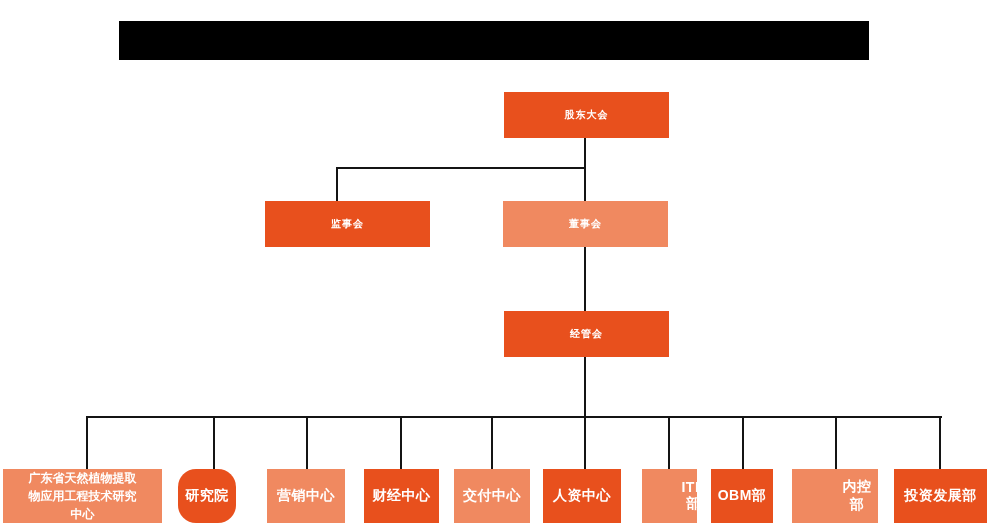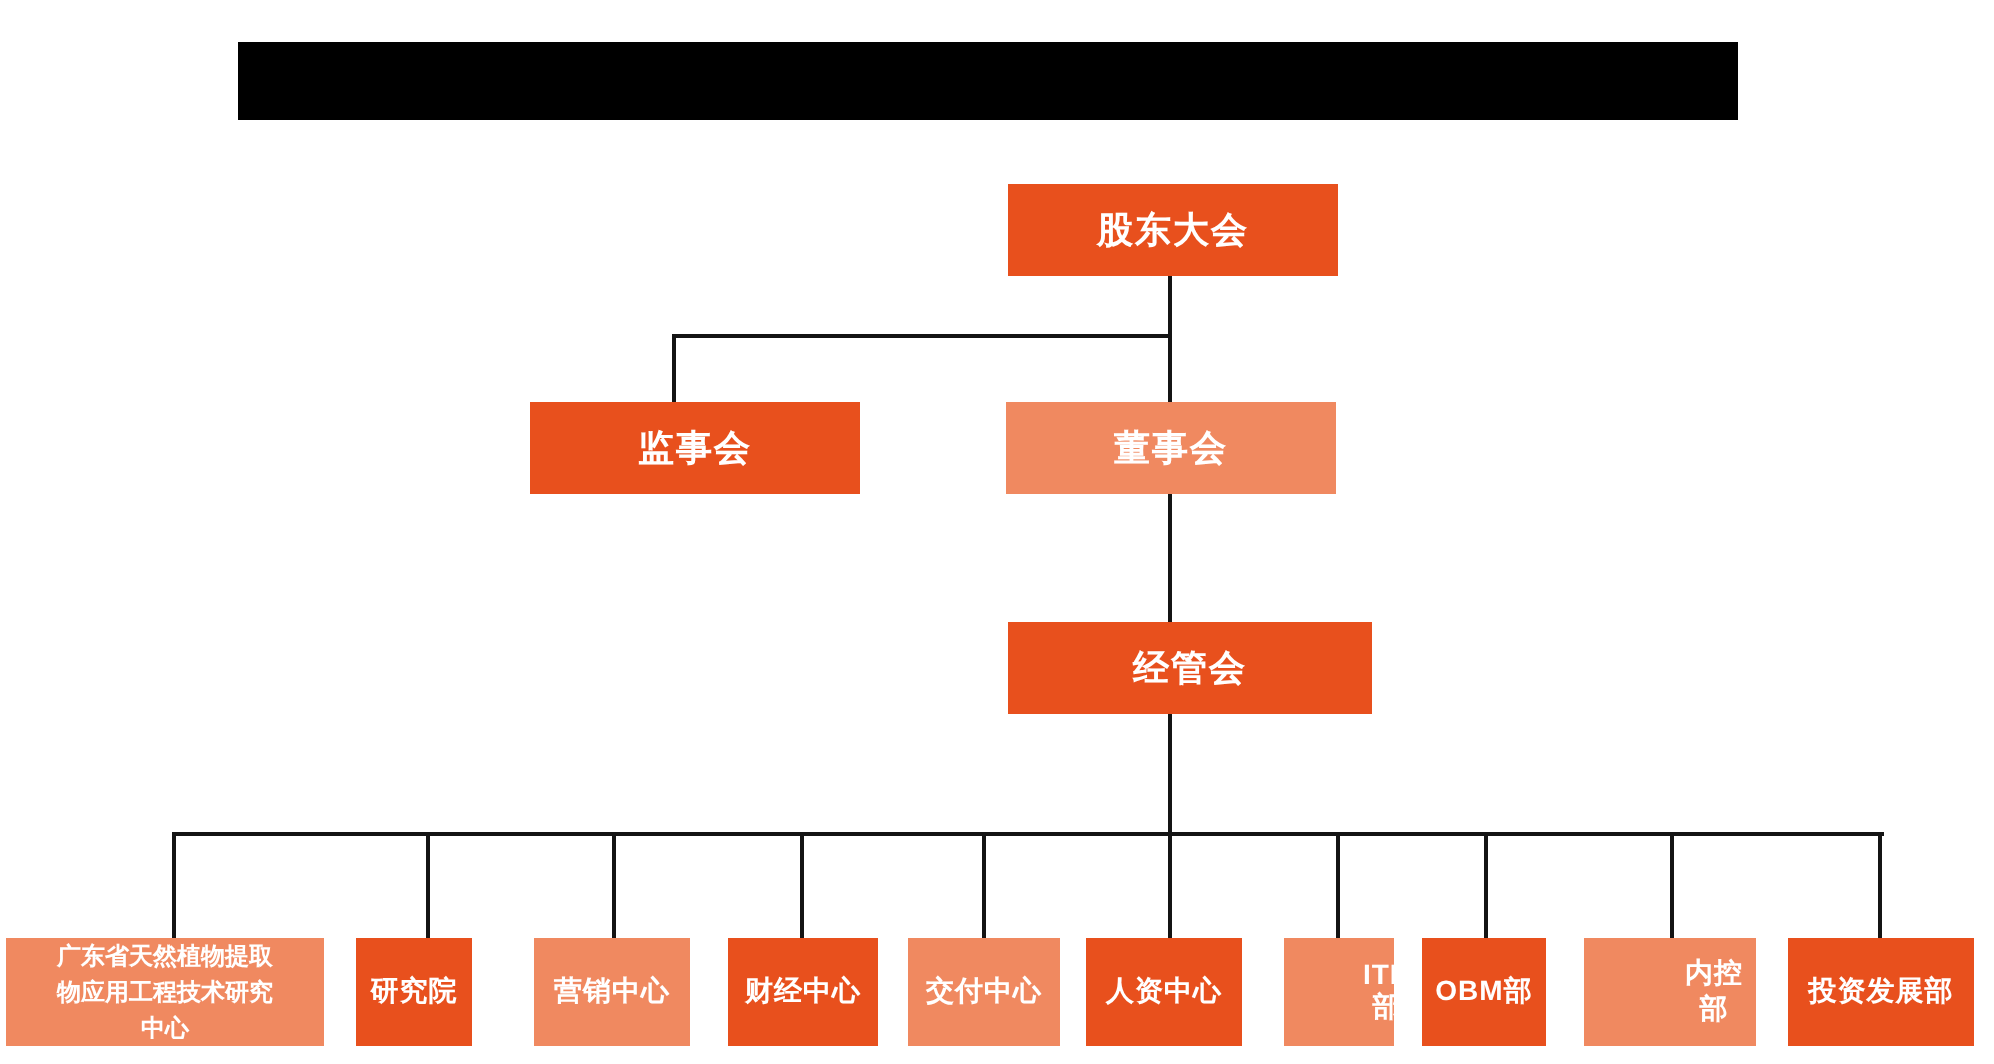--- a/index.html
+++ b/index.html
@@ -20,21 +20,21 @@
   }
   .redacted-bar{
     position:absolute;left:119px;top:21px;width:750px;height:39px;
     background:var(--redacted);
   }
   .node{
     position:absolute;
     display:flex;align-items:center;justify-content:center;
     color:var(--boxtext);
     font-weight:bold;
-    font-size:18px;
+    font-size:10px;
     text-align:center;
     box-sizing:border-box;
     letter-spacing:1px;
   }
   .primary{background:var(--primary);}
   .secondary{background:var(--secondary);}
   .dept{top:469px;height:54px;font-size:14px;letter-spacing:0.5px;}
   .dept-wide{
     font-size:12px;line-height:1.5;letter-spacing:0;
     padding:0 20px;
@@ -66,24 +66,24 @@
   <div class="vline" style="left:668px;top:417px;height:52px;"></div>
   <div class="vline" style="left:742px;top:417px;height:52px;"></div>
   <div class="vline" style="left:835px;top:417px;height:52px;"></div>
   <div class="vline" style="left:939px;top:417px;height:52px;"></div>
 
   <div class="node primary" style="left:504px;top:92px;width:165px;height:46px;">股东大会</div>
 
   <div class="node primary" style="left:254px;top:201px;width:165px;height:46px;margin-left:11px;">监事会</div>
   <div class="node secondary" style="left:503px;top:201px;width:165px;height:46px;">董事会</div>
 
-  <div class="node primary" style="left:504px;top:311px;width:182px;height:46px;">经管会</div>
+  <div class="node primary" style="left:504px;top:311px;width:165px;height:46px;">经管会</div>
 
   <div class="node secondary dept dept-wide" style="left:3px;width:159px;">广东省天然植物提取物应用工程技术研究中心</div>
-  <div class="node primary dept" style="left:178px;width:58px;">研究院</div>
+  <div class="node primary dept" style="left:178px;width:58px;border-radius:18px;">研究院</div>
   <div class="node secondary dept" style="left:267px;width:78px;text-align:right;">营销中心</div>
   <div class="node primary dept" style="left:364px;width:75px;">财经中心</div>
   <div class="node secondary dept" style="left:454px;width:76px;">交付中心</div>
   <div class="node primary dept" style="left:543px;width:78px;">人资中心</div>
   <div class="node secondary dept" style="left:642px;width:55px;padding-left:48px;">ITD部</div>
   <div class="node primary dept" style="left:711px;width:62px;">OBM部</div>
   <div class="node secondary dept" style="left:792px;width:86px;padding-left:44px;">内控部</div>
   <div class="node primary dept" style="left:894px;width:93px;">投资发展部</div>
 
 </div>

